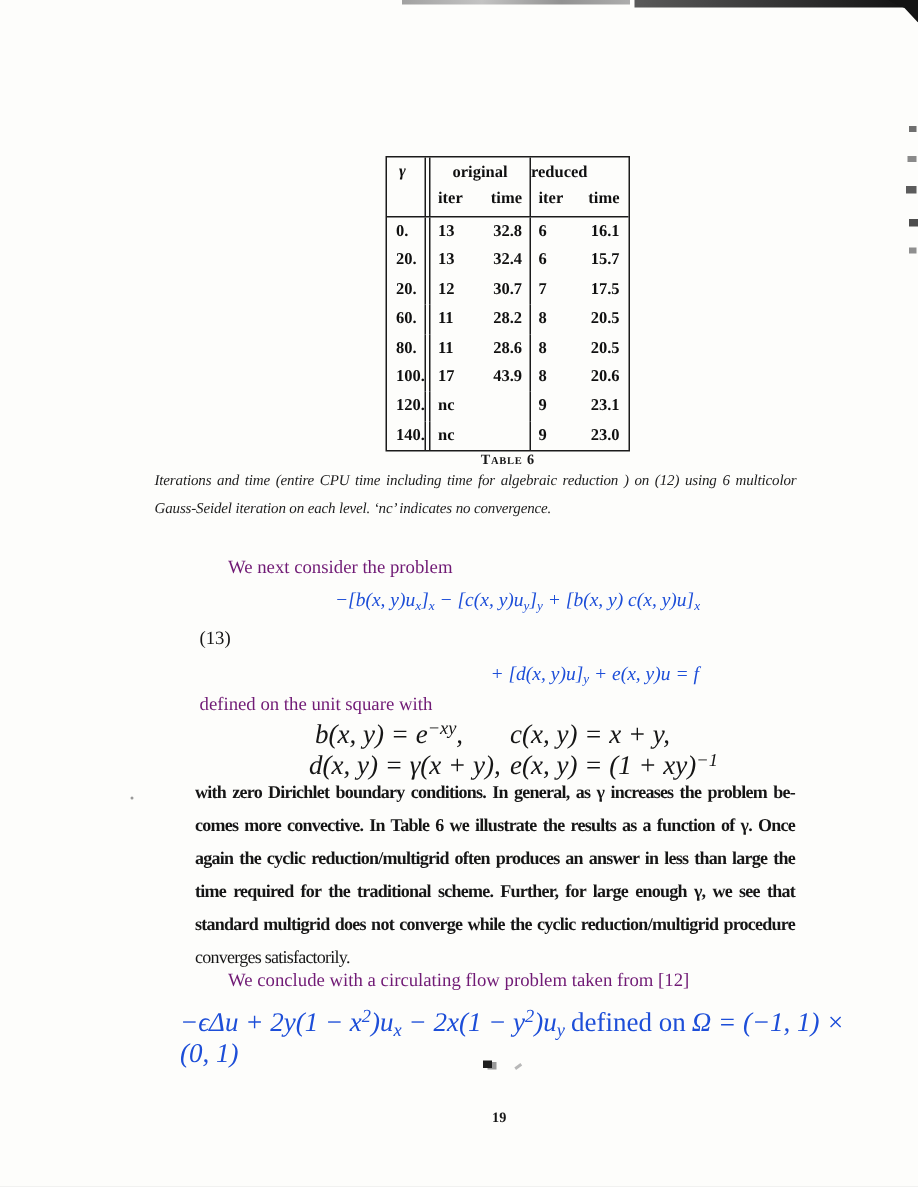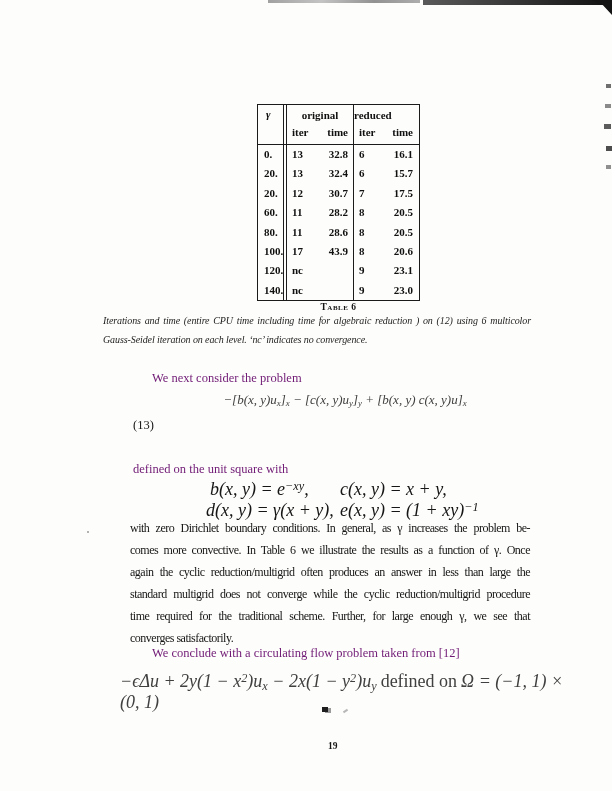--- a/index.html
+++ b/index.html
@@ -51,33 +51,33 @@
         font-variant:small-caps; font-size:9.5px; font-weight:bold; letter-spacing:.5px; }
 
   
   .caption { left:103px; top:311px; width:428px; font-style:italic;
         font-size:10px; letter-spacing:-0.1px; line-height:19px; color:#1d1d1d; }
   .cap-just { text-align:justify; text-align-last:justify; }
 
   
   .bodyline { font-size:12.5px; color:#701a75; }
   .p1 { left:152px; top:371px; }
-  .eq { font-size:13px; font-style:italic; color:#404040; }
+  .eq { font-size:13px; font-style:italic; color:#1d4ed8; }
   .eq1 { left:130px; top:392px; width:430px; text-align:center; }
   .eqlabel { left:133px; top:418px; font-size:12.5px; font-style:normal; }
   .eq2 { left:327px; top:441px; }
   .defined { left:133px; top:462px; }
   .defitem { font-size:18px; font-style:italic; }
   .def-b { left:210px; top:479px; }
   .def-c { left:340px; top:479px; }
   .def-d { left:206px; top:500px;text-align:right; }
   .def-e { left:340px; top:500px; }
   .para2 { left:130px; top:517px; width:400px; font-size:12px;
         letter-spacing:-0.5px; line-height:22px; }
-  .jl { text-align:justify; text-align-last:justify; }
+  .jl { text-align:justify; text-align-last:justify;font-weight:bold; }
   .p3 { left:152px; top:646px; }
   .eqf { left:120px; top:671px; width:450px; text-align:left; font-size:18px; }
   .eqf .up { font-style:normal; margin:0 4px; }
   .eqf .dom { font-style:italic; }
   sub { font-size:0.68em; vertical-align:-0.28em; line-height:0; }
   sup { font-size:0.68em; vertical-align:0.45em; line-height:0; }
 
   .pagenum { left:328px; top:741px; font-size:9.5px; font-weight:bold; }
 </style>
 </head>
@@ -171,33 +171,34 @@
 
   <div class="abs caption">
     <div class="cap-just">Iterations and time (entire CPU time including time for algebraic reduction ) on (12) using 6 multicolor</div>
     <div>Gauss-Seidel iteration on each level. ‘nc’ indicates no convergence.</div>
   </div>
 
   <div class="abs bodyline p1">We next consider the problem</div>
 
   <div class="abs eq eq1">−[b(x, y)u<sub>x</sub>]<sub>x</sub> − [c(x, y)u<sub>y</sub>]<sub>y</sub> + [b(x, y) c(x, y)u]<sub>x</sub></div>
   <div class="abs eqlabel">(13)</div>
+  <div class="abs eq eq2">+ [d(x, y)u]<sub>y</sub> + e(x, y)u = f</div>
 
   <div class="abs bodyline defined">defined on the unit square with</div>
   <div class="abs defitem def-b">b(x, y) = e<sup>−xy</sup>,</div>
   <div class="abs defitem def-c">c(x, y) = x + y,</div>
   <div class="abs defitem def-d">d(x, y) = γ(x + y),</div>
   <div class="abs defitem def-e">e(x, y) = (1 + xy)<sup>−1</sup></div>
 
   <div class="abs para2">
     <div class="jl">with zero Dirichlet boundary conditions. In general, as γ increases the problem be-</div>
     <div class="jl">comes more convective. In Table 6 we illustrate the results as a function of γ. Once</div>
     <div class="jl">again the cyclic reduction/multigrid often produces an answer in less than large the</div>
+    <div class="jl">time required for the traditional scheme. Further, for large enough γ, we see that</div>
     <div class="jl">standard multigrid does not converge while the cyclic reduction/multigrid procedure</div>
-    <div class="jl">time required for the traditional scheme. Further, for large enough γ, we see that</div>
     <div>converges satisfactorily.</div>
   </div>
 
   <div class="abs bodyline p3">We conclude with a circulating flow problem taken from [12]</div>
 
   <div class="abs eq eqf">
     <span>−ϵΔu + 2y(1 − x<sup>2</sup>)u<sub>x</sub> − 2x(1 − y<sup>2</sup>)u<sub>y</sub></span><span class="up">defined on</span><span class="dom">Ω = (−1, 1) × (0, 1)</span>
   </div>
 
   <div class="abs pagenum">19</div>

